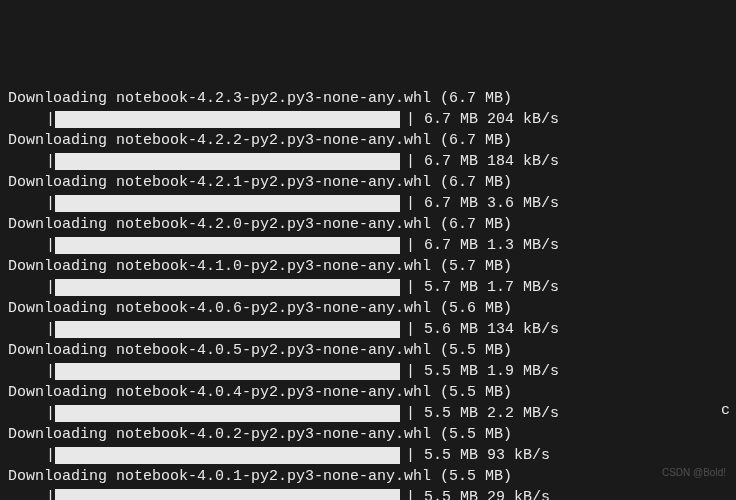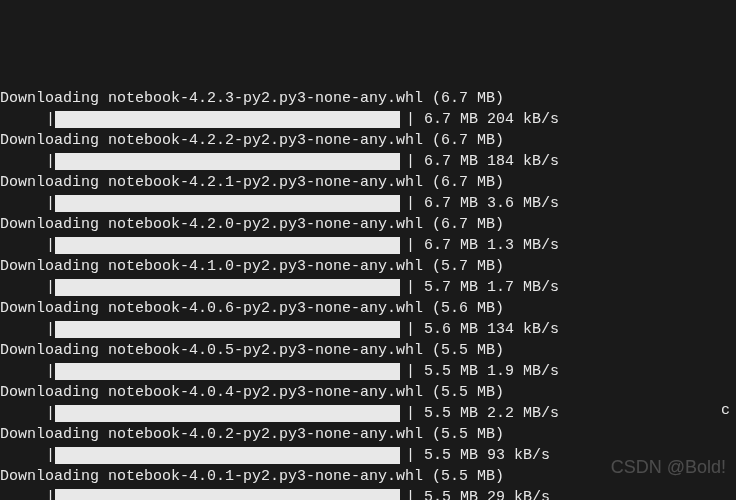--- a/index.html
+++ b/index.html
@@ -9,21 +9,21 @@
       font-family: "Consolas", "Menlo", "Courier New", monospace;
       font-size: 15px;
       line-height: 1.4;
       width: 736px;
       height: 500px;
       overflow: hidden;
       white-space: pre;
       padding: 4px 0 0 0;
     }
     .entry {}
-    .dl-line { }
+    .dl-line { padding-left: 8px; }
     .progress-line {
       display: flex;
       align-items: center;
       padding-left: 8px;
       height: 21px;
     }
     .pipe-pre { display: inline-block; width: 47px; text-align: right; }
     .bar-wrap {
       display: inline-block;
       width: 345px;
@@ -35,21 +35,21 @@
       height: 17px;
       display: inline-block;
       vertical-align: top;
     }
     .stats { padding-left: 6px; }
     .watermark {
       position: fixed;
       right: 10px;
       bottom: 20px;
       color: rgba(255,255,255,0.22);
-      font-size: 18px;
+      font-size: 10px;
       font-family: sans-serif;
     }
     .float-c { position: fixed; right: 6px; top: 400px; color:#e8e8e8; }
   </style>
 </head>
 <body>
 
 
 
 <div id="terminal"><div class="entry"><div class="dl-line">Downloading notebook-4.2.3-py2.py3-none-any.whl (6.7 MB)</div><div class="progress-line"><span class="pipe-pre">|</span><span class="bar-wrap"><span class="bar-fill" style="width: 100%;"></span></span><span class="stats">| 6.7 MB 204 kB/s</span></div></div><div class="entry"><div class="dl-line">Downloading notebook-4.2.2-py2.py3-none-any.whl (6.7 MB)</div><div class="progress-line"><span class="pipe-pre">|</span><span class="bar-wrap"><span class="bar-fill" style="width: 100%;"></span></span><span class="stats">| 6.7 MB 184 kB/s</span></div></div><div class="entry"><div class="dl-line">Downloading notebook-4.2.1-py2.py3-none-any.whl (6.7 MB)</div><div class="progress-line"><span class="pipe-pre">|</span><span class="bar-wrap"><span class="bar-fill" style="width: 100%;"></span></span><span class="stats">| 6.7 MB 3.6 MB/s</span></div></div><div class="entry"><div class="dl-line">Downloading notebook-4.2.0-py2.py3-none-any.whl (6.7 MB)</div><div class="progress-line"><span class="pipe-pre">|</span><span class="bar-wrap"><span class="bar-fill" style="width: 100%;"></span></span><span class="stats">| 6.7 MB 1.3 MB/s</span></div></div><div class="entry"><div class="dl-line">Downloading notebook-4.1.0-py2.py3-none-any.whl (5.7 MB)</div><div class="progress-line"><span class="pipe-pre">|</span><span class="bar-wrap"><span class="bar-fill" style="width: 100%;"></span></span><span class="stats">| 5.7 MB 1.7 MB/s</span></div></div><div class="entry"><div class="dl-line">Downloading notebook-4.0.6-py2.py3-none-any.whl (5.6 MB)</div><div class="progress-line"><span class="pipe-pre">|</span><span class="bar-wrap"><span class="bar-fill" style="width: 100%;"></span></span><span class="stats">| 5.6 MB 134 kB/s</span></div></div><div class="entry"><div class="dl-line">Downloading notebook-4.0.5-py2.py3-none-any.whl (5.5 MB)</div><div class="progress-line"><span class="pipe-pre">|</span><span class="bar-wrap"><span class="bar-fill" style="width: 100%;"></span></span><span class="stats">| 5.5 MB 1.9 MB/s</span></div></div><div class="entry"><div class="dl-line">Downloading notebook-4.0.4-py2.py3-none-any.whl (5.5 MB)</div><div class="progress-line"><span class="pipe-pre">|</span><span class="bar-wrap"><span class="bar-fill" style="width: 100%;"></span></span><span class="stats">| 5.5 MB 2.2 MB/s</span></div></div><div class="entry"><div class="dl-line">Downloading notebook-4.0.2-py2.py3-none-any.whl (5.5 MB)</div><div class="progress-line"><span class="pipe-pre">|</span><span class="bar-wrap"><span class="bar-fill" style="width: 100%;"></span></span><span class="stats">| 5.5 MB 93 kB/s</span></div></div><div class="entry"><div class="dl-line">Downloading notebook-4.0.1-py2.py3-none-any.whl (5.5 MB)</div><div class="progress-line"><span class="pipe-pre">|</span><span class="bar-wrap"><span class="bar-fill" style="width: 100%;"></span></span><span class="stats">| 5.5 MB 29 kB/s</span></div></div></div>

